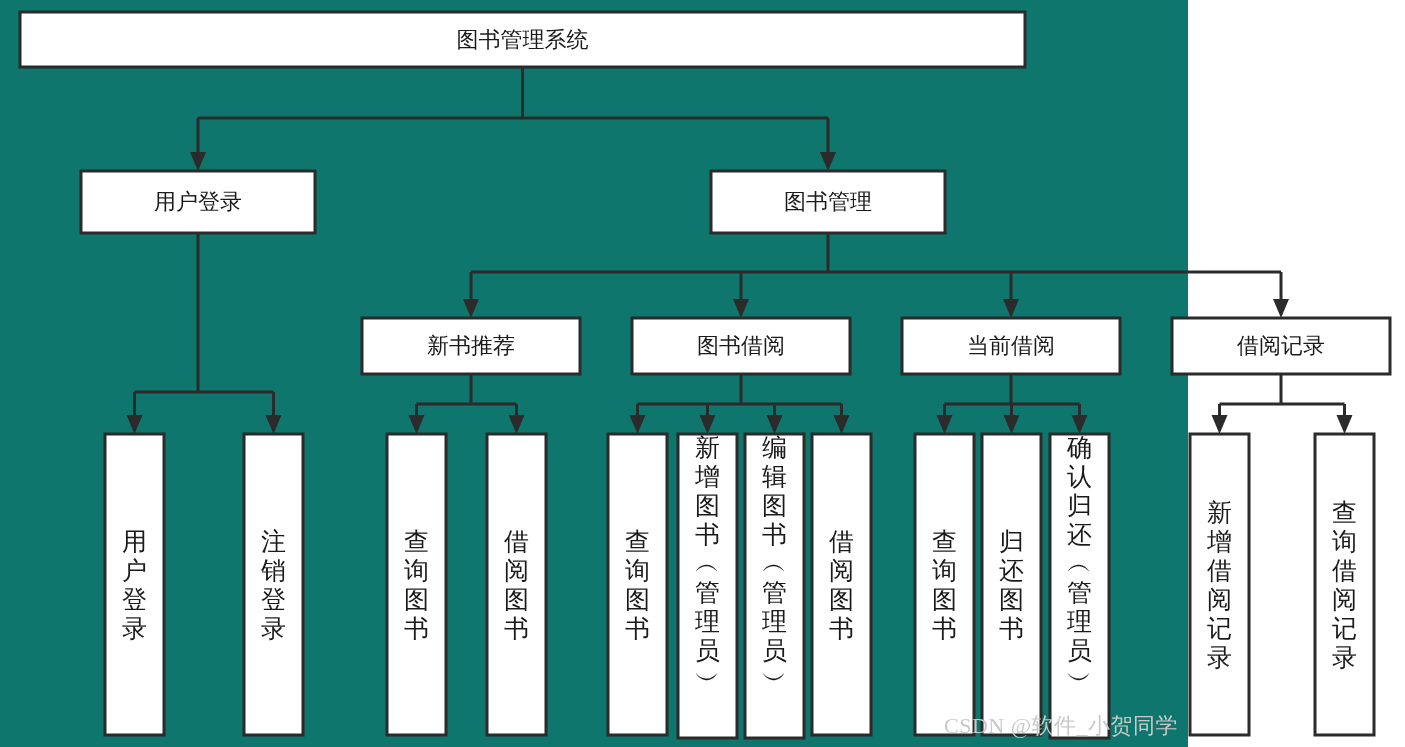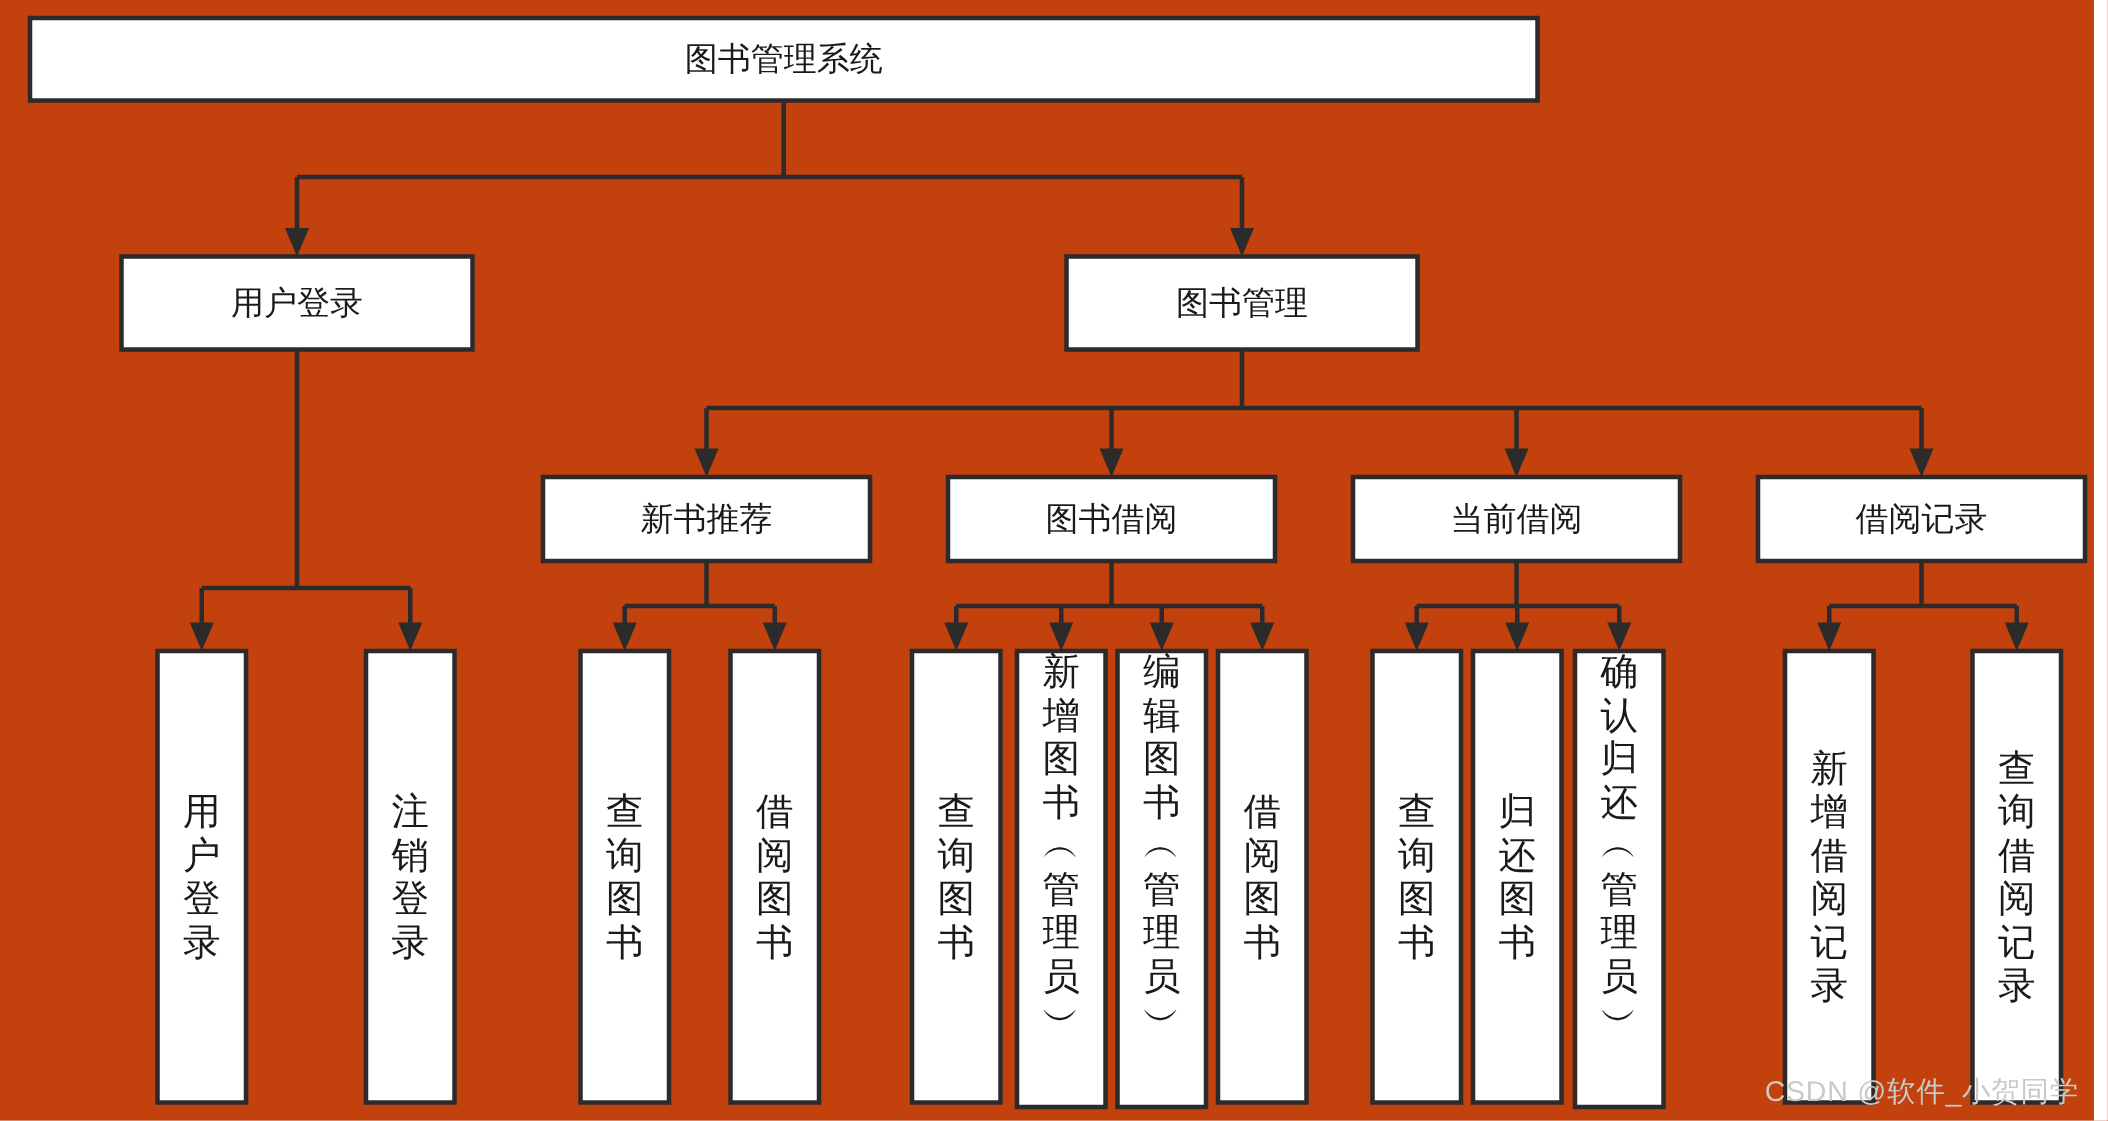--- a/index.html
+++ b/index.html
@@ -8,23 +8,23 @@
     background: #ffffff;
   }
   body {
     width: 1405px;
     height: 747px;
     overflow: hidden;
     font-family: "DejaVu Sans", "Liberation Sans", sans-serif;
   }
   #diagram-root {
     position: relative;
-    width: 1396px;
+    width: 1188px;
     height: 747px;
-    background: #c2410c;
+    background: #0f766e;
   }
   svg#tree-svg {
     position: absolute;
     left: 0;
     top: 0;
     width: 1405px;
     height: 747px;
     display: block;
   }
   .node-box {
@@ -52,22 +52,22 @@
   .node-label-v {
     font-family: "DejaVu Sans", "Liberation Sans", sans-serif;
     font-size: 25px;
     fill: #1a1a1a;
     text-anchor: middle;
   }
   .watermark {
     position: absolute;
     right: 10px;
     bottom: 6px;
-    font-family: Liberation Sans, sans-serif;
-    font-size: 19px;
+    font-family: Liberation Serif, serif;
+    font-size: 22px;
     color: #c9c9c9;
     white-space: nowrap;
     letter-spacing: 0.5px;
     pointer-events: none;
   }
 </style>
 </head>
 <body>
 
 <div id="diagram-root">

